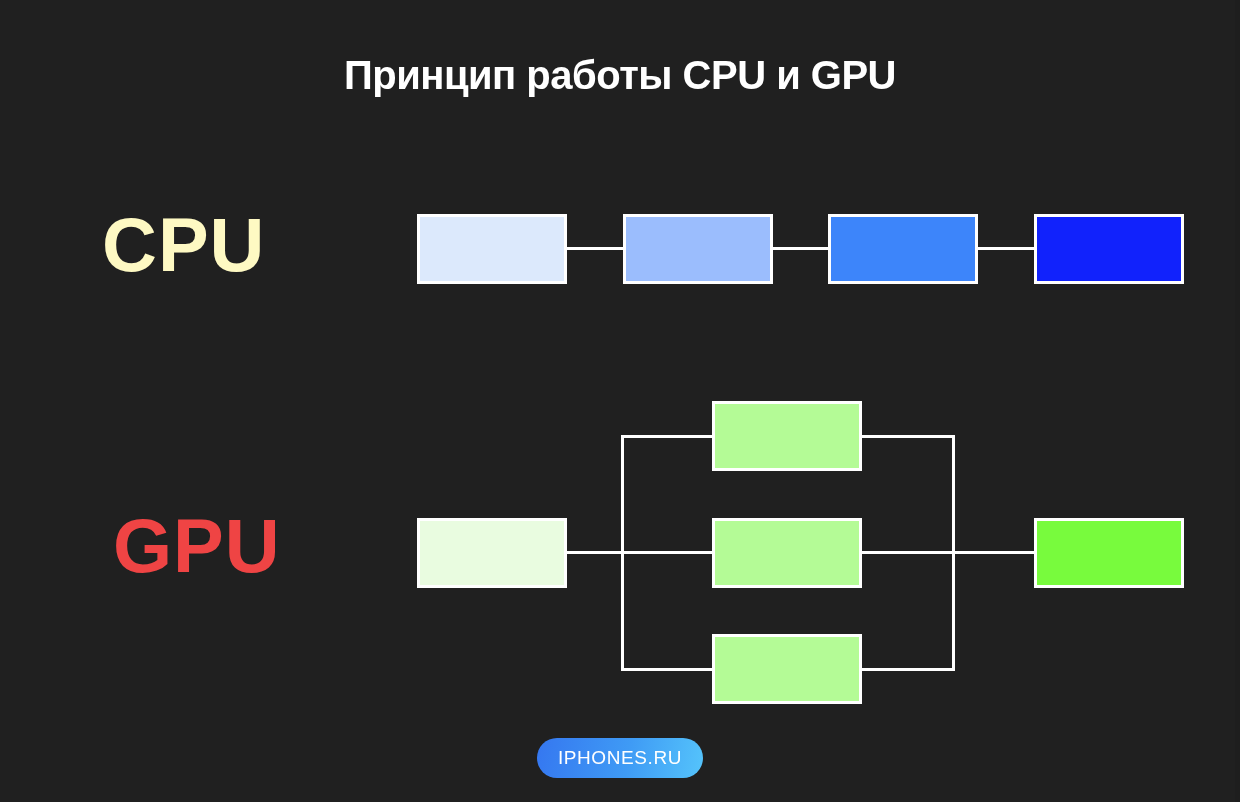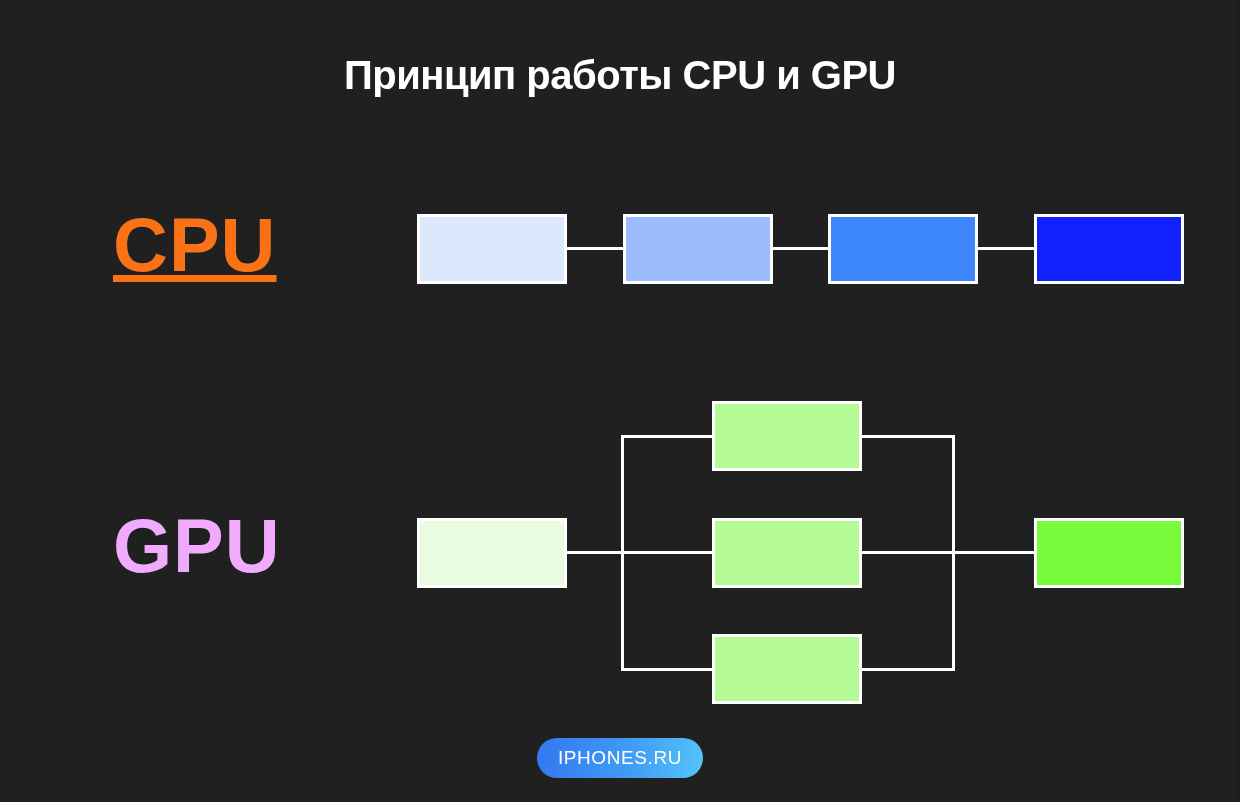--- a/index.html
+++ b/index.html
@@ -39,29 +39,28 @@
   .row-label {
     position: absolute;
     font-size: 76px;
     font-weight: 700;
     letter-spacing: 1px;
     line-height: 1;
     font-family: "Liberation Sans", sans-serif;
     white-space: nowrap;
   }
   #cpu-label {
-    left: 113px;
+    left: 102px;
     top: 207px;
-    color: #f97316;
-    text-decoration: underline;
+    color: #fef9c3;
   }
   #gpu-label {
     left: 113px;
     top: 508px;
-    color: #f0abfc;
+    color: #ef4444;
   }
 
   
   .node {
     position: absolute;
     box-sizing: border-box;
     border: 3px solid #ffffff;
     z-index: 3;
   }
 

